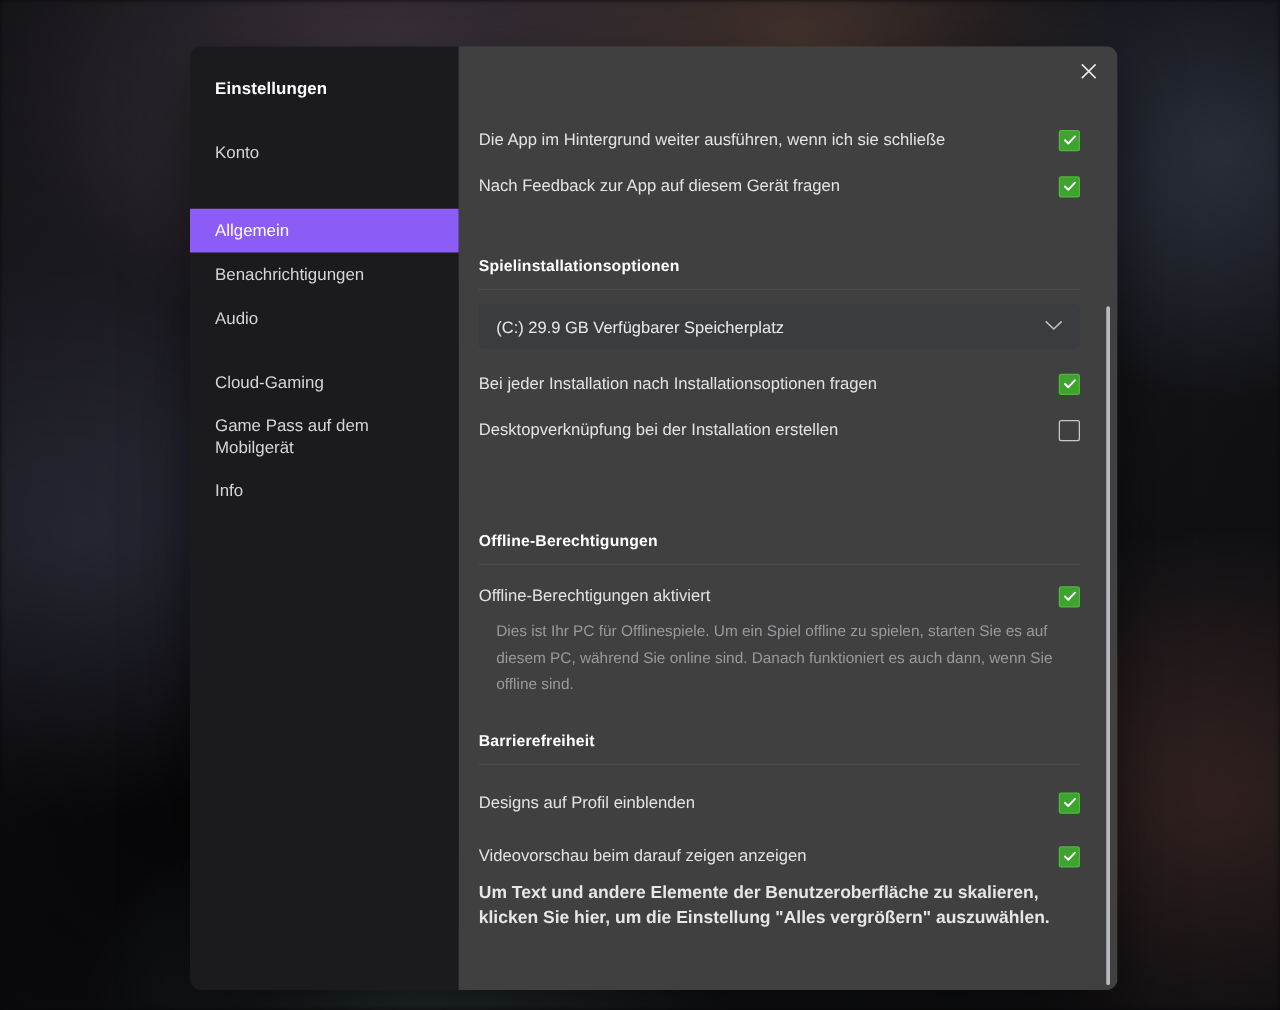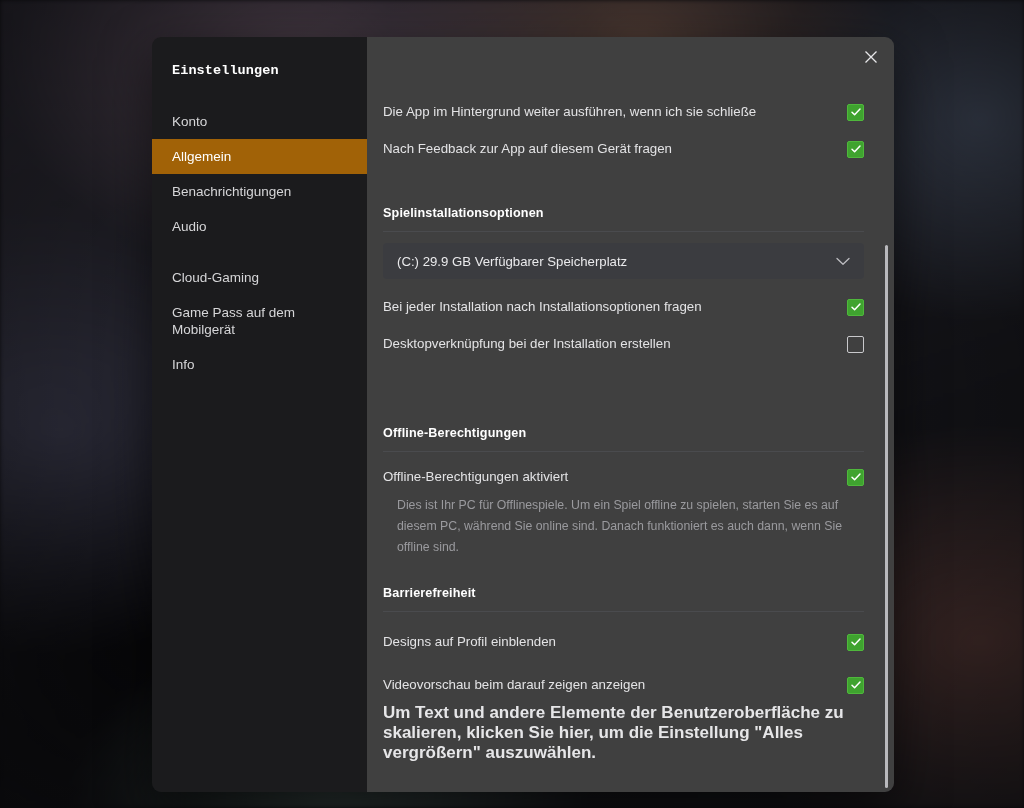--- a/index.html
+++ b/index.html
@@ -60,32 +60,32 @@
     position: relative;
   }
   #sidebar-title {
     font-size: 13.5px;
     font-weight: bold;
     color: #ffffff;
     padding: 0 20px;
     margin-top: 10px;
     margin-bottom: 26px;
     letter-spacing: 0.1px;
-    font-family: Liberation Mono, monospace;
   }
   .nav-item {
     font-size: 13.5px;
     color: #d6d6d8;
     padding: 9px 20px;
     line-height: 17px;
     cursor: default;
   }
   .nav-item.active {
-    background: #a16207;
+    background: #8b5cf6;
     color: #ffffff;
+    margin-top: 28px;
   }
   .nav-item.gap-above { margin-top: 16px; }
 
   
   #content {
     flex: 1 1 auto;
     background: #404040;
     position: relative;
     padding: 0;
     overflow: hidden;
@@ -185,21 +185,21 @@
 
   .help-text {
     font-size: 12.3px;
     color: #9a9a9e;
     line-height: 21px;
     padding-left: 14px;
     padding-top: 4px;
     padding-right: 20px;
   }
   .link-text {
-    font-size: 17px;
+    font-size: 14px;
     font-weight: bold;
     color: #e6e6e8;
     line-height: 20px;
     padding-top: 4px;
     padding-right: 6px;
     cursor: pointer;
   }
 
   .spacer-lg { height: 43px; }
   .spacer-md { height: 28px; }

